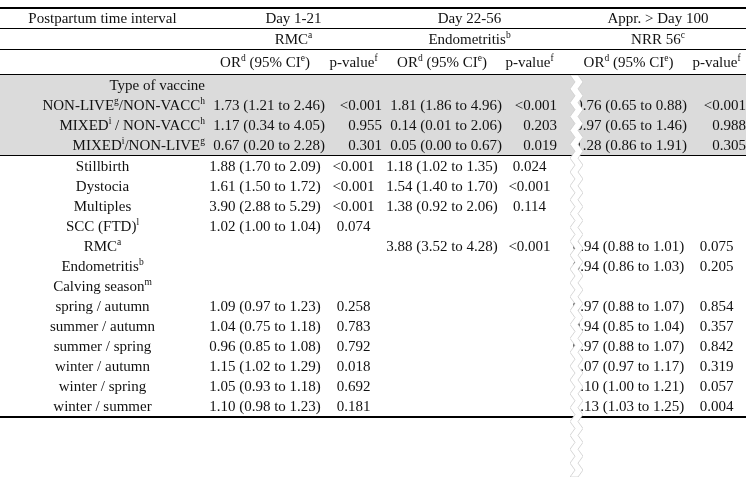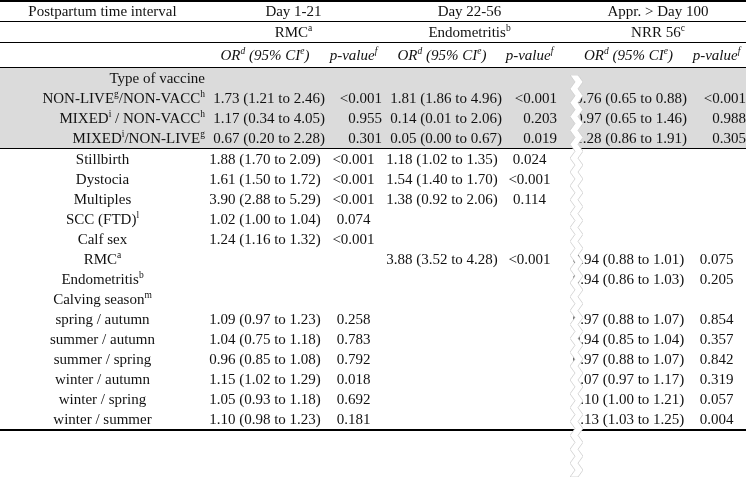--- a/index.html
+++ b/index.html
@@ -1,21 +1,21 @@
 <!DOCTYPE html>
 <html><head>
 <meta charset="utf-8">
 <style>
   html,body{margin:0;padding:0;background:#ffffff;}
   .page{
     position:relative;
     width:746px;height:484px;
     background:#ffffff;
     box-sizing:border-box;
-    padding-top:0;
+    padding-top:7px;
     font-family:"Liberation Serif","DejaVu Serif",serif;
     color:#111;
     overflow:hidden;
   }
   table.t{
     border-collapse:collapse;
     table-layout:fixed;
     width:746px;
     border-top:2.5px solid #000;
     border-bottom:2.5px solid #000;
@@ -23,21 +23,21 @@
   }
   .t th,.t td{
     padding:0;margin:0;
     text-align:center;
     white-space:nowrap;
     font-weight:normal;
     overflow:hidden;
   }
   thead tr.h1 th{height:19px;}
   thead tr.h2 th{height:20px;}
-  thead tr.h3 th{height:24px;font-style:italic;}
+  thead tr.h3 th{height:24px;}
   tbody td{height:20px;line-height:20px;}
   tr.rule > th, tr.rule > td{border-bottom:1.5px solid #000;}
   .hb{font-weight:bold;}
   .lbl{text-align:left;padding-left:7px;}
   .ind{padding-left:13px;}
   .blb{font-weight:bold;}
   .b{font-weight:bold;}
   tr.shade > td{background:#dbdbdb;text-align:right;}
   sup{font-size:9.5px;line-height:0;letter-spacing:0;}
   .zigwrap{
@@ -164,30 +164,20 @@
         <td class="lbl blb"><span>SCC (FTD)</span><sup>l</sup></td>
         <td>1.02 (1.00 to 1.04)</td>
           <td>0.074</td>
         <td></td>
           <td></td>
         <td></td>
         <td></td>
           <td></td>
       </tr>
       <tr>
-        <td class="lbl blb"><span>Calf sex</span></td>
-        <td>1.24 (1.16 to 1.32)</td>
-          <td class="b">&lt;0.001</td>
-        <td></td>
-          <td></td>
-        <td></td>
-        <td></td>
-          <td></td>
-      </tr>
-      <tr>
         <td class="lbl blb"><span>RMC</span><sup>a</sup></td>
         <td></td>
           <td></td>
         <td>3.88 (3.52 to 4.28)</td>
           <td>&lt;0.001</td>
         <td></td>
         <td>0.94 (0.88 to 1.01)</td>
           <td>0.075</td>
       </tr>
       <tr>

